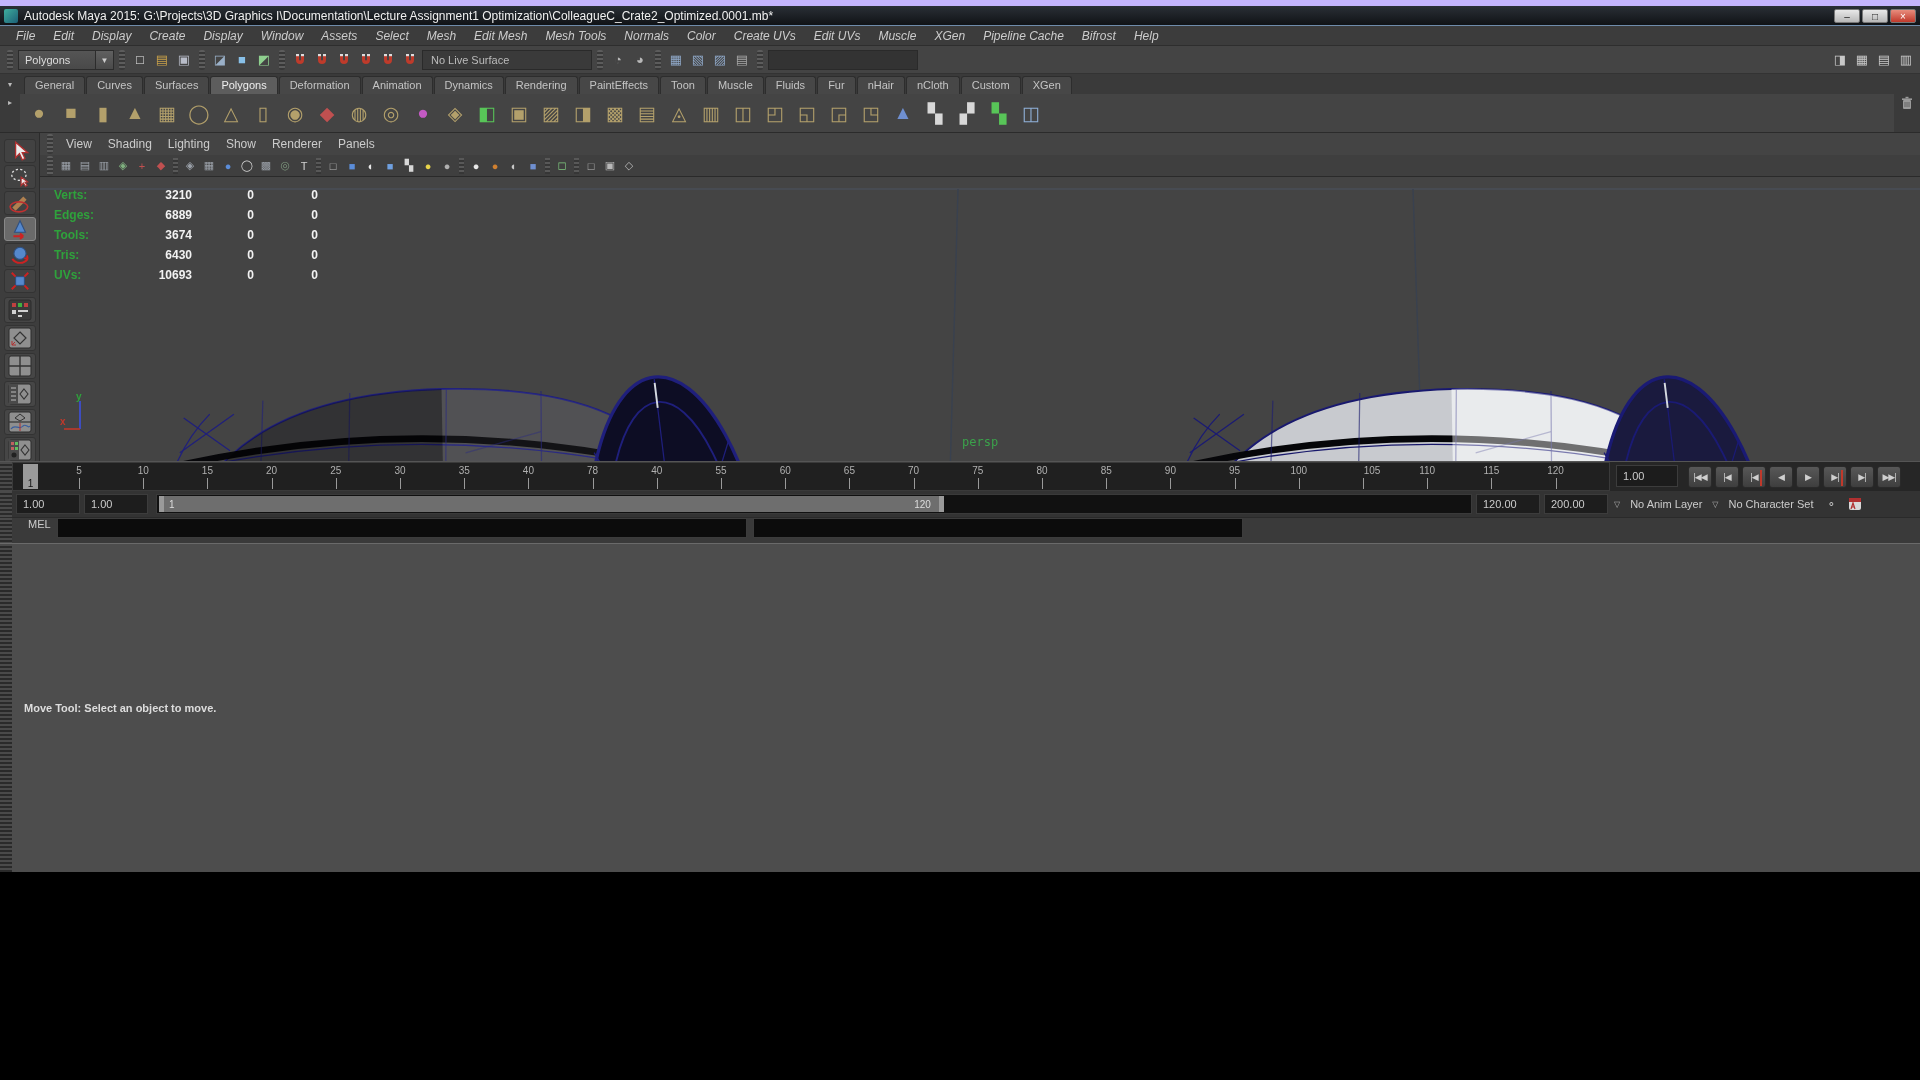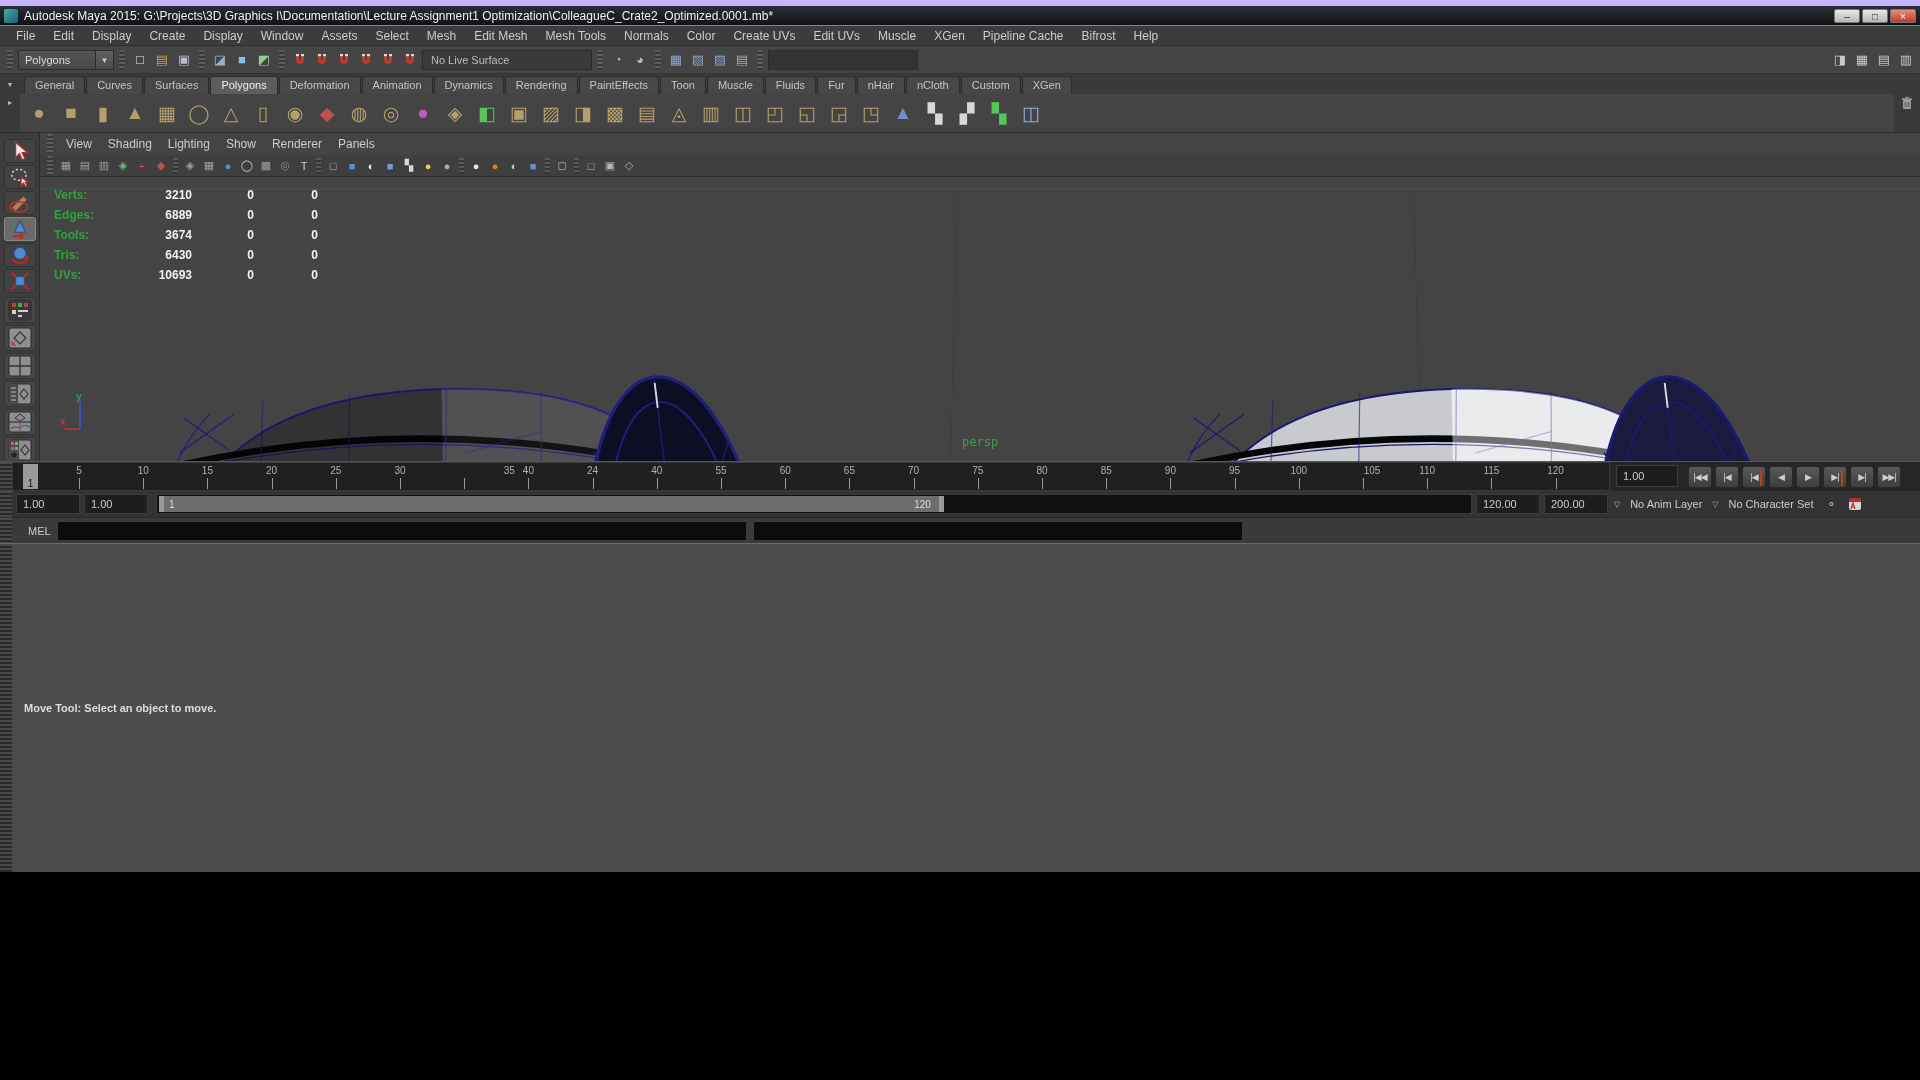--- a/index.html
+++ b/index.html
@@ -15,21 +15,21 @@
     background:linear-gradient(135deg,#3fae9e,#1c5f77); flex:0 0 auto; }
   .titlebar .title { color:#f0f0f0; font-size:12px; white-space:nowrap; overflow:hidden; flex:1; }
   .winbtns { display:flex; gap:2px; }
   .winbtn { width:26px; height:14px; font-size:10px; line-height:13px; text-align:center;
     color:#222; background:linear-gradient(#e8e8e8,#b8b8b8); border:1px solid #777; border-radius:2px; }
   .winbtn.close { background:linear-gradient(#e88d7d,#c0392b); color:#fff; }
 
   
   .menubar { height:20px; background:#3c3c3c; display:flex; align-items:center;
     padding-left:8px; gap:2px; flex:0 0 auto; border-bottom:1px solid #2e2e2e; }
-  .menu-item { color:#ccc; font-size:12px; padding:2px 8px; white-space:nowrap; }
+  .menu-item { color:#ccc; font-size:12px; padding:2px 8px; white-space:nowrap;font-style:italic; }
 
   
   .statusline { height:28px; background:#444; display:flex; align-items:center;
     padding:0 4px; gap:2px; flex:0 0 auto; border-bottom:1px solid #333; }
   .grip { width:6px; height:20px; margin:0 3px; flex:0 0 auto;
     background:repeating-linear-gradient(180deg,#5c5c5c 0 2px,#383838 2px 4px);
     border-radius:2px; }
   .mode-select { display:flex; align-items:center; }
   .mode-field { width:78px; height:20px; background:linear-gradient(#555,#494949);
     border:1px solid #2c2c2c; color:#ddd; font-size:11px; line-height:19px; padding-left:6px; }
@@ -138,21 +138,21 @@
     font-size:11px; line-height:18px; padding:0 6px; flex:0 0 auto; }
   .f-a { width:64px; } .f-b { width:64px; margin-right:4px; }
   .range-track { position:relative; width:1316px; height:20px; background:#111; border:1px solid #3a3a3a; }
   .range-bar { position:absolute; left:2px; top:1px; bottom:1px; width:59.5%; background:#6e6e6e;
     display:flex; justify-content:space-between; align-items:center; color:#ddd; font-size:10px; padding:0 10px; }
   .range-handle { position:absolute; top:1px; bottom:1px; width:5px; background:#9a9a9a; }
   .dd-arrow { color:#aaa; font-size:8px; padding:0 2px; }
   .rr-label { color:#ccc; font-size:11px; white-space:nowrap; padding:0 4px; }
 
   
-  .melrow { height:26px; background:#3a3a3a; flex:0 0 auto; display:flex; align-items:center; gap:6px; border-top:1px solid #2a2a2a; }
+  .melrow { height:26px; background:#3a3a3a; flex:0 0 auto; display:flex; gap:6px; border-top:1px solid #2a2a2a; }
   .mel-label { color:#ccc; font-size:11px; padding-left:10px; }
   .mel-input { width:690px; height:20px; background:#0c0c0c; border:1px solid #3c3c3c;
     color:#ddd; font-size:11px; padding:0 6px; font-family:"DejaVu Sans Mono", monospace; }
   .mel-output { width:490px; height:20px; background:#0c0c0c; border:1px solid #3c3c3c; }
   .helprow { flex:1; background:#4d4d4d; border-top:1px solid #6a6a6a; display:flex; align-items:center; }
   .help-text { color:#ddd; font-size:11px; padding-left:12px;font-weight:bold; }
 </style>
 </head>
 <body>
 
@@ -665,25 +665,25 @@
         <div class="tl-tick" style="left: 130.2px;">10</div>
         <div class="tl-tickmark" style="left: 130.2px;"></div>
         <div class="tl-tick" style="left: 194.4px;">15</div>
         <div class="tl-tickmark" style="left: 194.4px;"></div>
         <div class="tl-tick" style="left: 258.6px;">20</div>
         <div class="tl-tickmark" style="left: 258.6px;"></div>
         <div class="tl-tick" style="left: 322.8px;">25</div>
         <div class="tl-tickmark" style="left: 322.8px;"></div>
         <div class="tl-tick" style="left: 387px;">30</div>
         <div class="tl-tickmark" style="left: 387px;"></div>
-        <div class="tl-tick" style="left: 451.2px; margin-left: 45px;">35</div>
+        <div class="tl-tick" style="left: 451.2px;">35</div>
         <div class="tl-tickmark" style="left: 451.2px;"></div>
         <div class="tl-tick" style="left: 515.4px;">40</div>
         <div class="tl-tickmark" style="left: 515.4px;"></div>
-        <div class="tl-tick" style="left: 579.6px;">24</div>
+        <div class="tl-tick" style="left: 579.6px;">78</div>
         <div class="tl-tickmark" style="left: 579.6px;"></div>
         <div class="tl-tick" style="left: 643.8px;">40</div>
         <div class="tl-tickmark" style="left: 643.8px;"></div>
         <div class="tl-tick" style="left: 708px;">55</div>
         <div class="tl-tickmark" style="left: 708px;"></div>
         <div class="tl-tick" style="left: 772.2px;">60</div>
         <div class="tl-tickmark" style="left: 772.2px;"></div>
         <div class="tl-tick" style="left: 836.4px;">65</div>
         <div class="tl-tickmark" style="left: 836.4px;"></div>
         <div class="tl-tick" style="left: 900.6px;">70</div>

